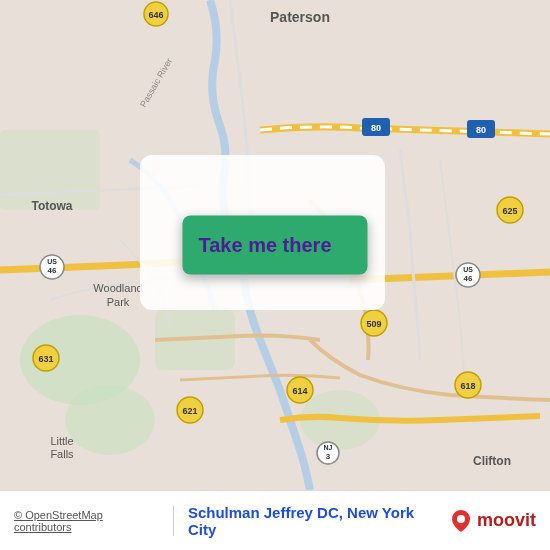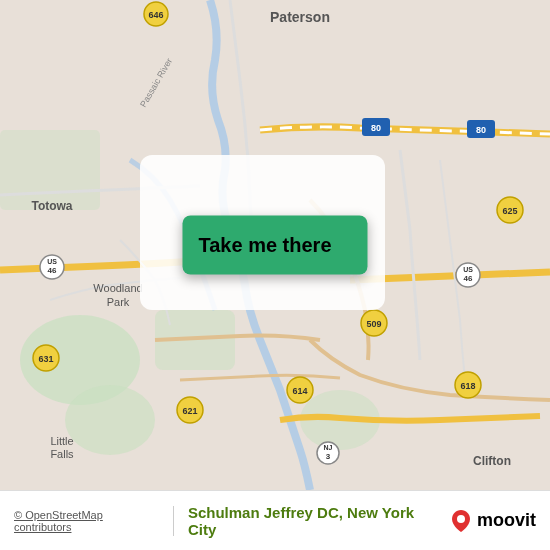--- a/index.html
+++ b/index.html
@@ -82,21 +82,21 @@
 
     #copyright-text {
       font-size: 11px;
       color: #555;
       text-decoration: underline;
     }
 
     #location-name {
       font-size: 15px;
       font-weight: bold;
-      color: #4d7c0f;
+      color: #1d4ed8;
     }
 
     #divider {
       width: 1px;
       height: 30px;
       background: #ccc;
       margin: 0 6px;
     }
   </style>
 </head>
@@ -182,29 +182,29 @@
     <text x="62" y="445" text-anchor="middle" font-size="11" fill="#555">Little</text>
     <text x="62" y="458" text-anchor="middle" font-size="11" fill="#555">Falls</text>
     <text x="492" y="465" text-anchor="middle" font-size="12" fill="#555" font-weight="bold">Clifton</text>
 
     <text x="145" y="108" font-size="9" fill="#888" transform="rotate(-60 145 108)">Passaic River</text>
 
     <rect x="140" y="155" width="245" height="155" rx="12" fill="white" opacity="0.88"></rect>
   </svg>
 
   <div id="button-overlay">
-    <button id="take-me-there-btn" style="background-color: rgb(46, 170, 110); color: #000000; padding-left: 16px;">Take me there</button>
+    <button id="take-me-there-btn" style="background-color: rgb(46, 170, 110); color: #4c1d95; padding-left: 16px;">Take me there</button>
   </div>
 </div>
 
 <div id="bottom-bar">
   <span id="copyright-text">© OpenStreetMap contributors</span>
   <div id="divider"></div>
   <span id="location-name">Schulman Jeffrey DC, New York City</span>
   <div id="moovit-logo">
 
     <svg width="28" height="28" viewBox="0 0 28 28">
       <path d="M14 3 C9 3 5 7 5 12 C5 19 14 25 14 25 C14 25 23 19 23 12 C23 7 19 3 14 3Z" fill="#e03030"></path>
       <circle cx="14" cy="12" r="4" fill="white"></circle>
     </svg>
-    <span id="moovit-text" style="font-size:18px;font-weight:bold;color:#000000;">moovit</span>
+    <span id="moovit-text" style="font-size:18px;font-weight:bold;color:#b91c1c;">moovit</span>
   </div>
 </div>
 
 </body></html>

